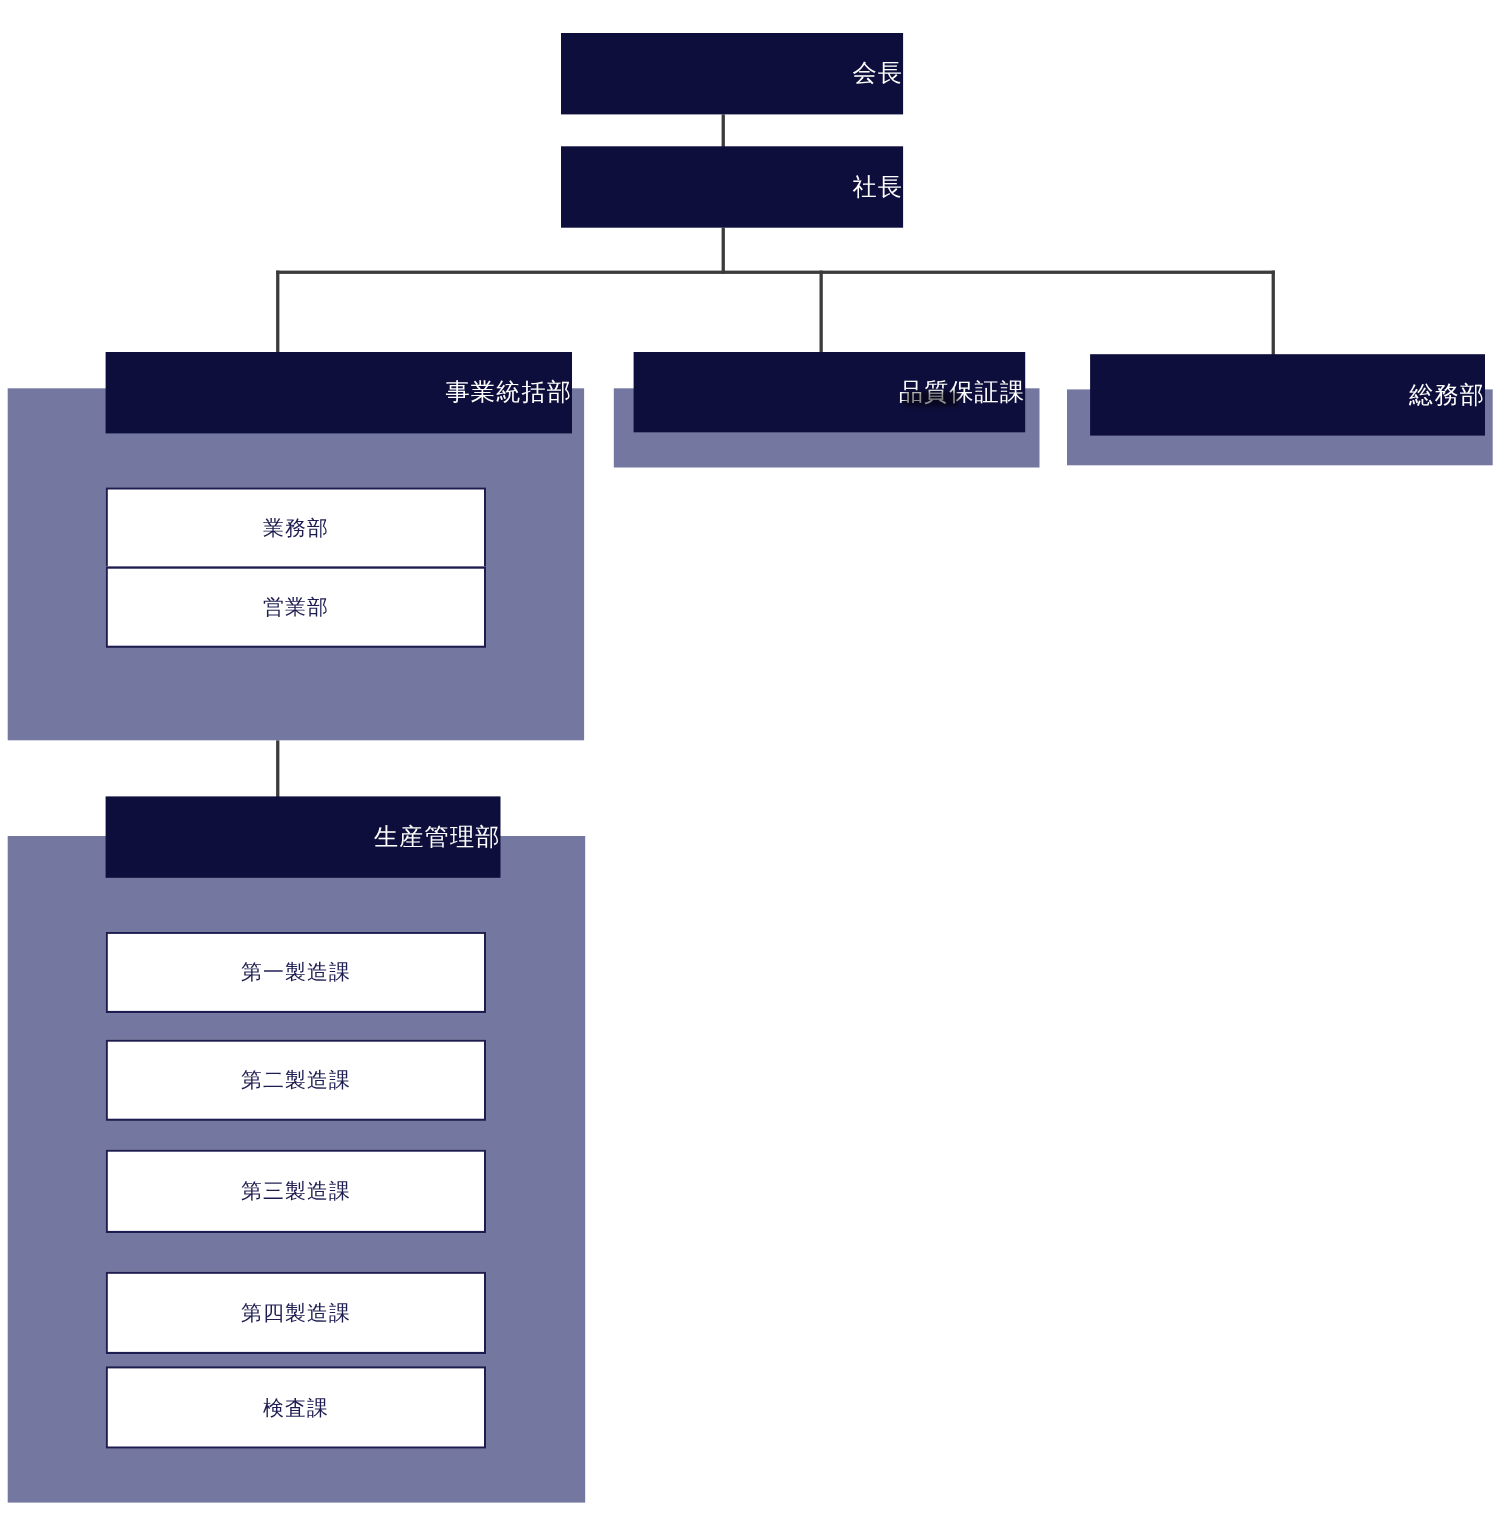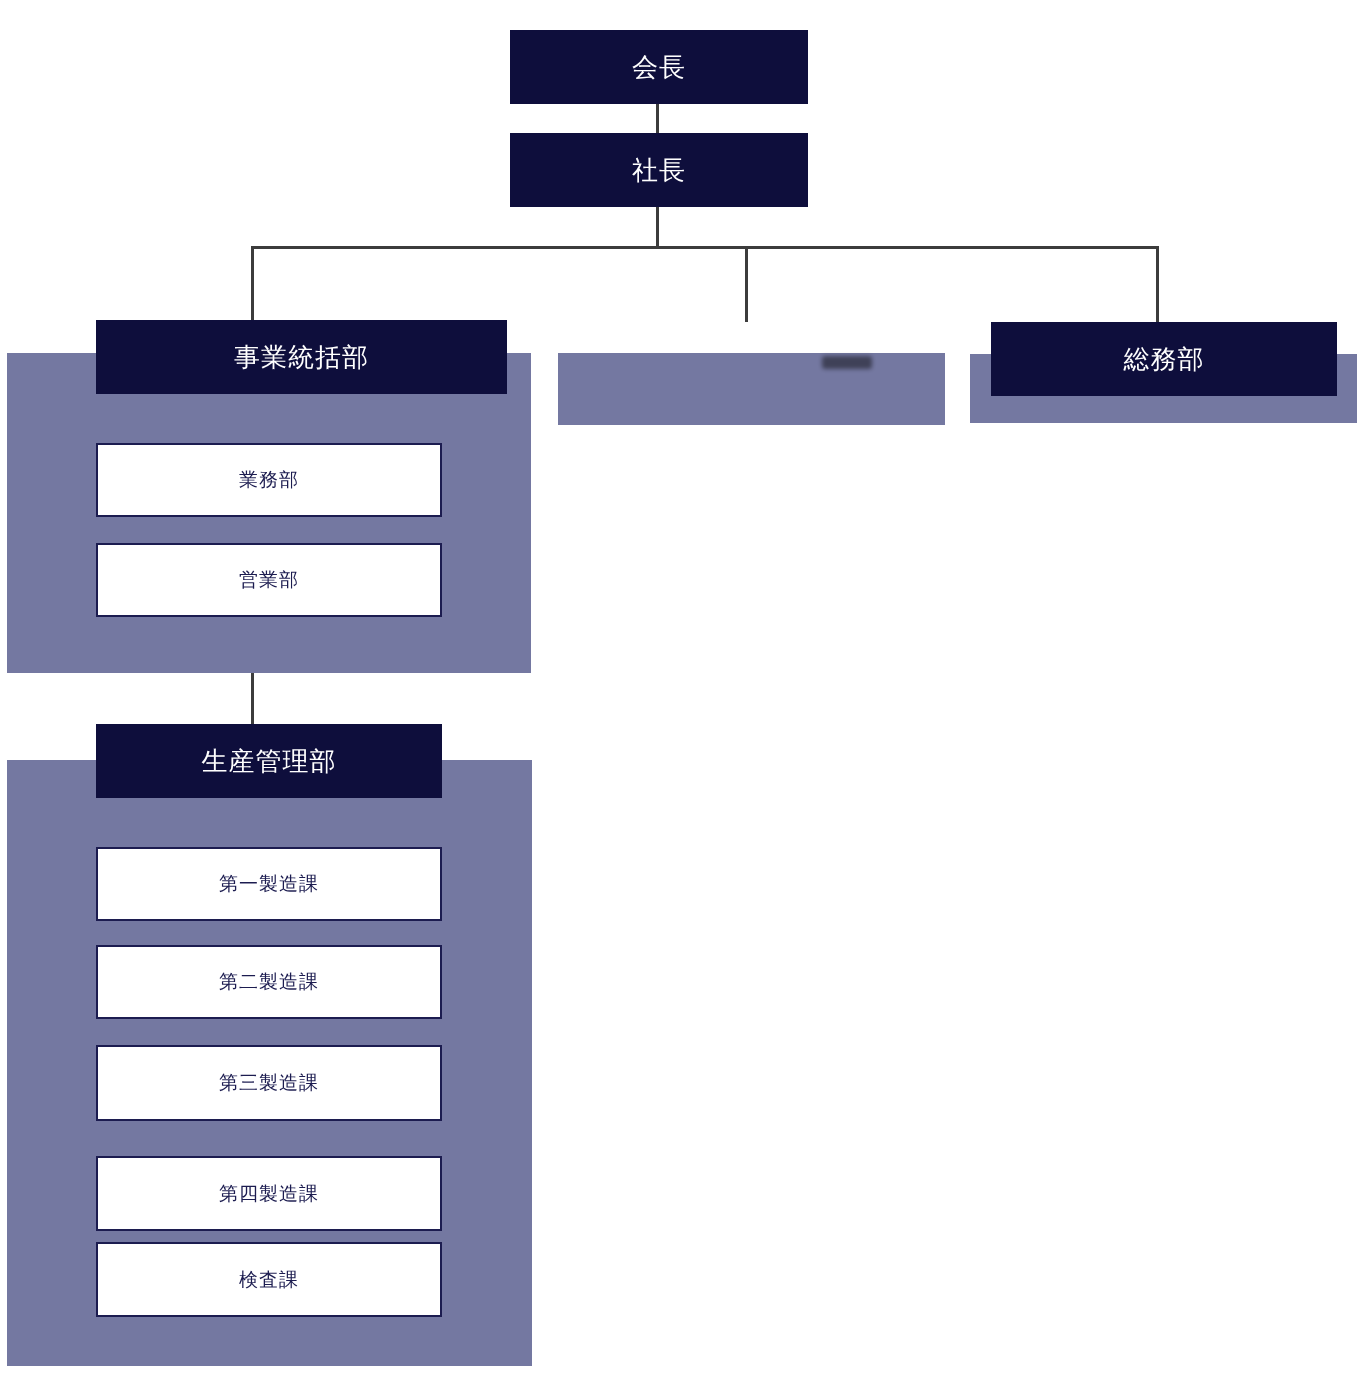--- a/index.html
+++ b/index.html
@@ -21,23 +21,24 @@
     font-family:"DejaVu Sans","Liberation Sans",sans-serif;
   }
   .line{position:absolute;background:var(--connector);}
   .line.v{width:3px;}
   .line.h{height:3px;}
   .panel{position:absolute;background:var(--group-panel);}
   .hbox{
     position:absolute;
     background:var(--header-box);
     color:var(--header-text);
-    display:flex;align-items:center;justify-content:center;
-    font-size:26px;letter-spacing:1px;
+    display:flex;align-items:center;justify-content:flex-end;
+    font-size:22px;letter-spacing:1px;
     z-index:3;
+    padding-left:13px;
   }
   .cbox{
     position:absolute;
     background:var(--child-box-bg);
     border:2px solid var(--child-box-border);
     color:var(--child-text);
     display:flex;align-items:center;justify-content:center;
     font-size:19px;letter-spacing:1px;
     box-sizing:border-box;
     z-index:3;
@@ -71,33 +72,36 @@
 
   <div class="hbox" style="left:510px;top:30px;width:298px;height:74px">
     <span>会長</span>
   </div>
   <div class="hbox" style="left:510px;top:133px;width:298px;height:74px">
     <span>社長</span>
   </div>
   <div class="hbox" style="left:96px;top:320px;width:411px;height:74px">
     <span>事業統括部</span>
   </div>
+  <div class="hbox" style="left:576px;top:320px;width:343px;height:73px">
+    <span>品質保証課</span>
+  </div>
   <div class="hbox" style="left:96px;top:724px;width:346px;height:74px">
     <span>生産管理部</span>
   </div>
   <div class="hbox" style="left:991px;top:322px;width:346px;height:74px">
     <span>総務部</span>
   </div>
 
   <div class="smudge"></div>
 
   <div class="cbox" style="left:96px;top:443px;width:346px;height:74px">
     <span>業務部</span>
   </div>
-  <div class="cbox" style="left:96px;top:543px;width:346px;height:74px">
+  <div class="cbox" style="left:96px;top:515px;width:346px;height:74px">
     <span>営業部</span>
   </div>
   <div class="cbox" style="left:96px;top:847px;width:346px;height:74px">
     <span>第一製造課</span>
   </div>
   <div class="cbox" style="left:96px;top:945px;width:346px;height:74px">
     <span>第二製造課</span>
   </div>
   <div class="cbox" style="left:96px;top:1045px;width:346px;height:76px">
     <span>第三製造課</span>

